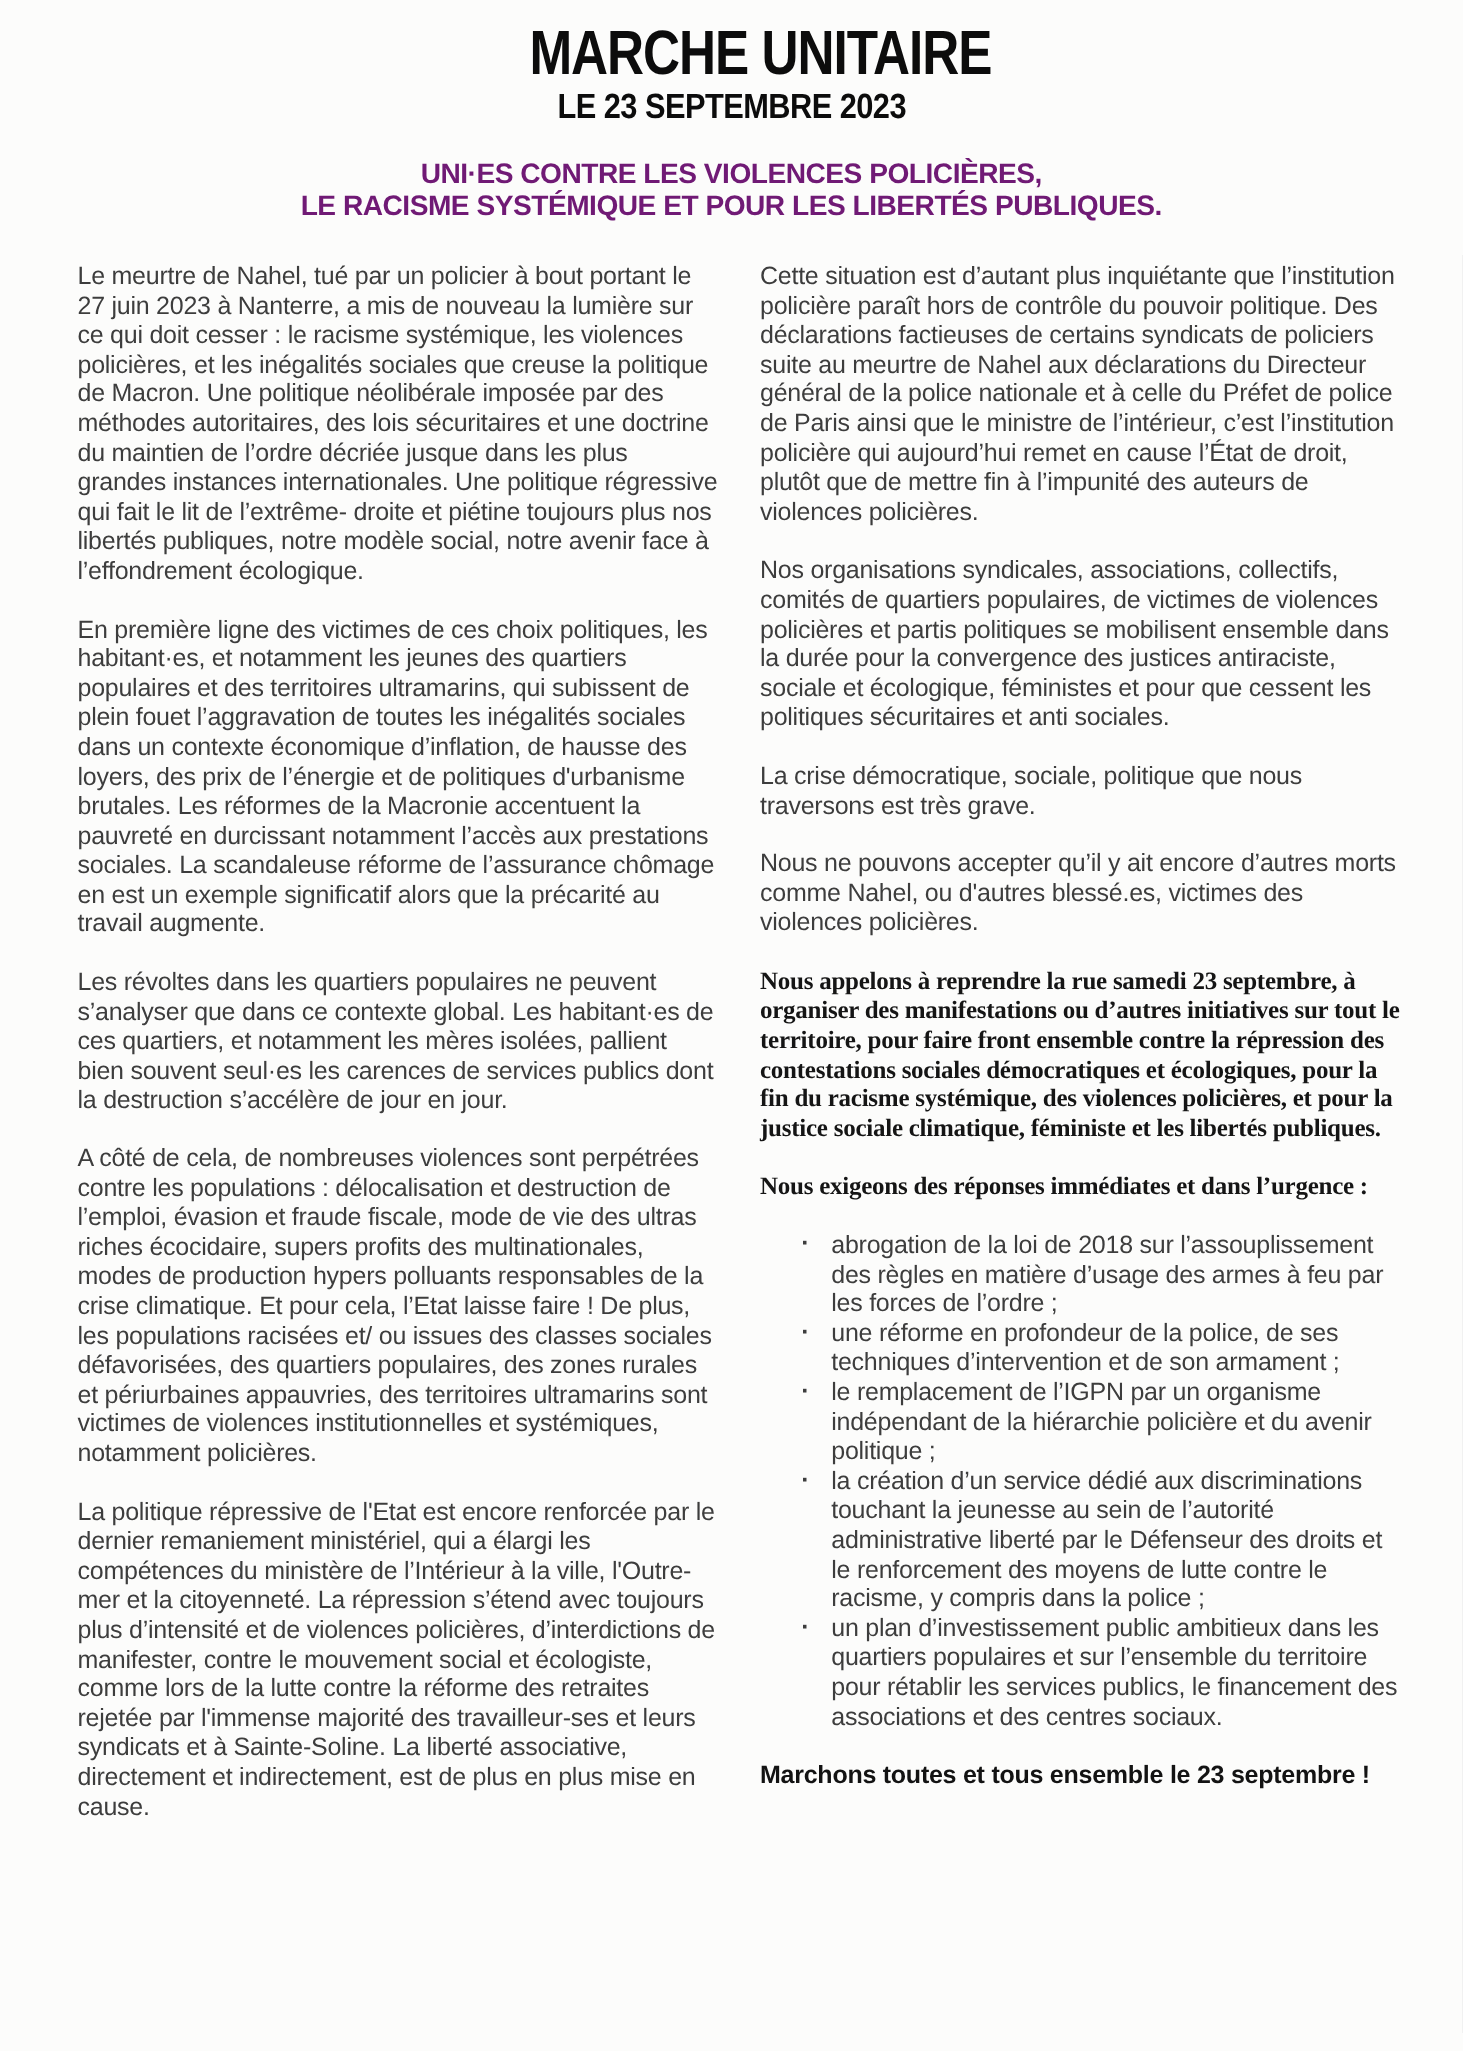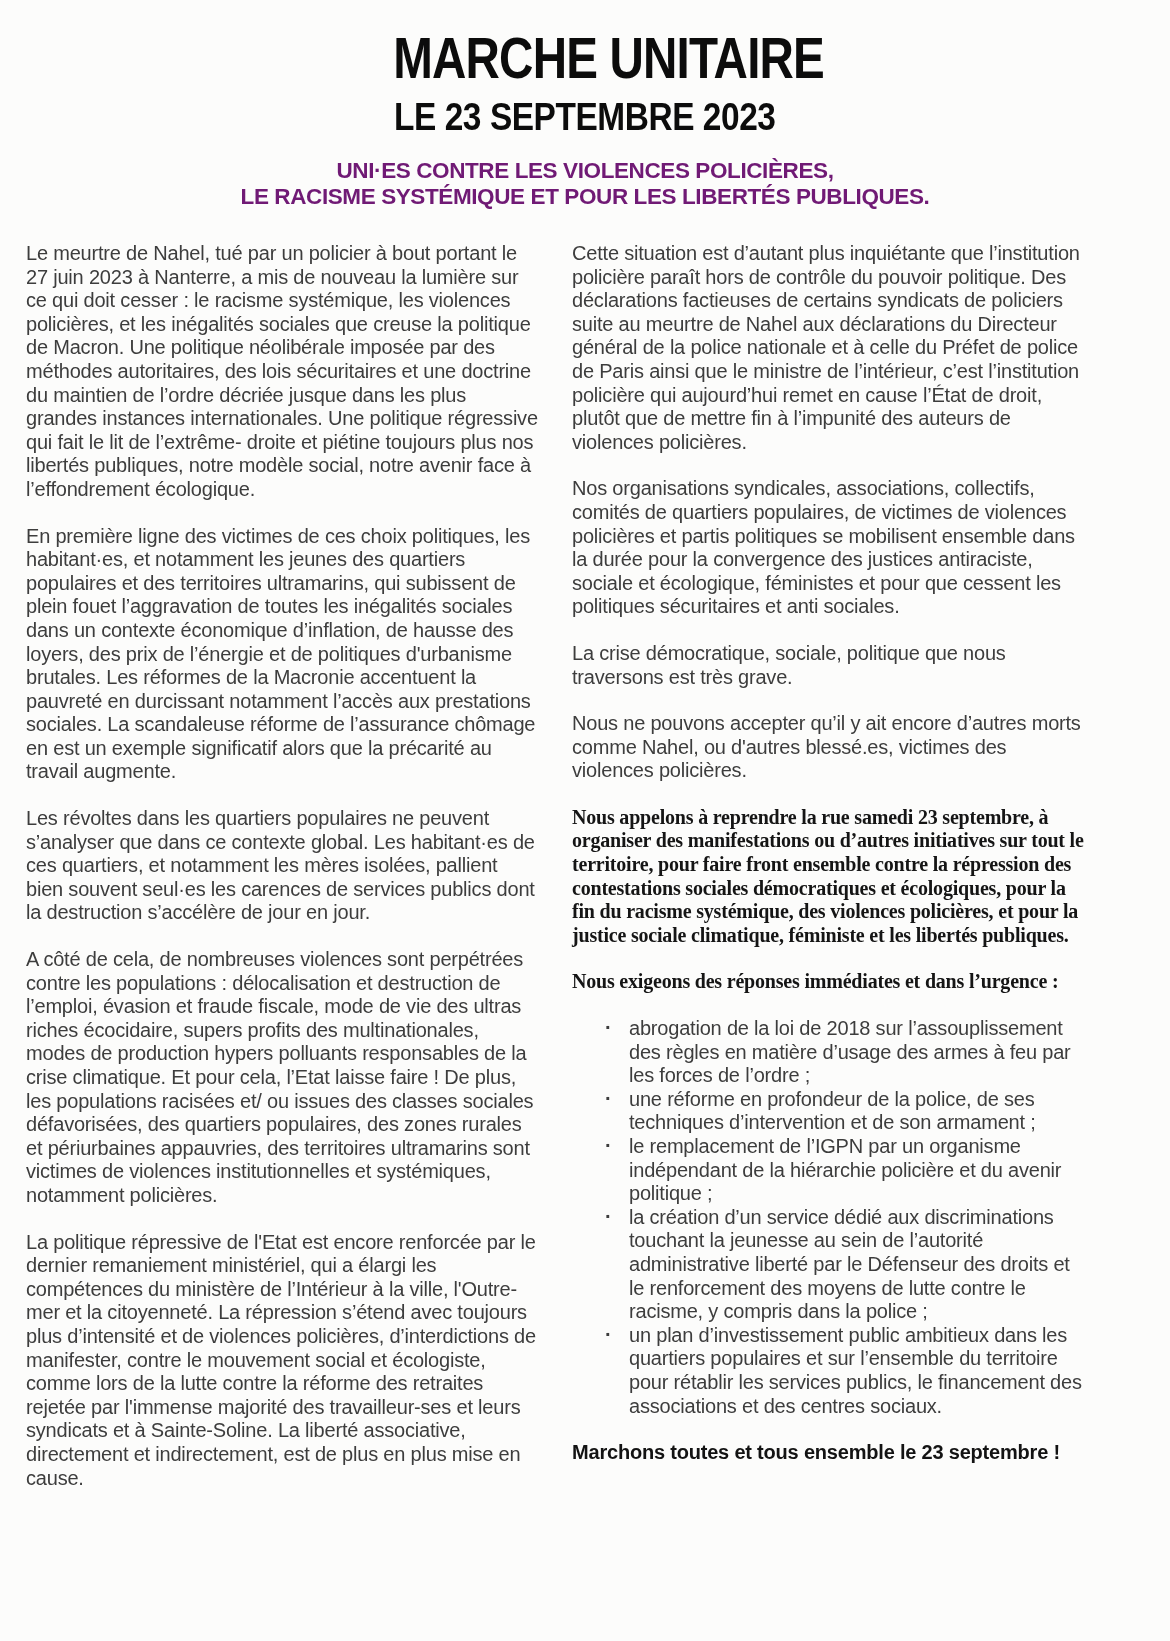--- a/index.html
+++ b/index.html
@@ -17,58 +17,58 @@
     font-family: "Liberation Sans", sans-serif;
     color: #3d3d3d;
     box-sizing: border-box;
   }
   
   .header {
     text-align: center;
     padding-top: 14px;
   }
   .main-title {
-    margin: 16px;
-    font-size: 58px;
+    margin: 0;
+    font-size: 50px;
     line-height: 56px;
     font-weight: 900;
     color: #0c0c0c;
     letter-spacing: -1px;
     padding-left: 47px;
   }
   .main-title .squeeze,
   .date-line .squeeze {
     display: inline-block;
     transform: scaleX(0.82);
     transform-origin: 50% 50%;
     white-space: nowrap;
   }
   .date-line {
     margin: 0;
-    font-size: 38px;
+    font-size: 28px;
     line-height: 30px;
     font-weight: 900;
     color: #0c0c0c;
     letter-spacing: -0.5px;
   }
   .date-line .squeeze { transform: scaleX(0.88); }
   .tagline {
     margin: 26px 0 0 0;
     font-size: 22.5px;
     line-height: 26px;
     font-weight: 900;
     color: #701a75;
     letter-spacing: -0.4px;
   }
   .tagline .tagline-row { display: block; }
   
   .columns {
     display: flex;
     margin-top: 32px;
-    padding: 0 26px;
+    padding: 0 62px;
     gap: 34px;
   }
   .column {
     width: 512px;
     flex: 0 0 512px;
   }
   .column p {
     margin: 0 0 23px 0;
     font-size: 20px;
     line-height: 23.6px;

